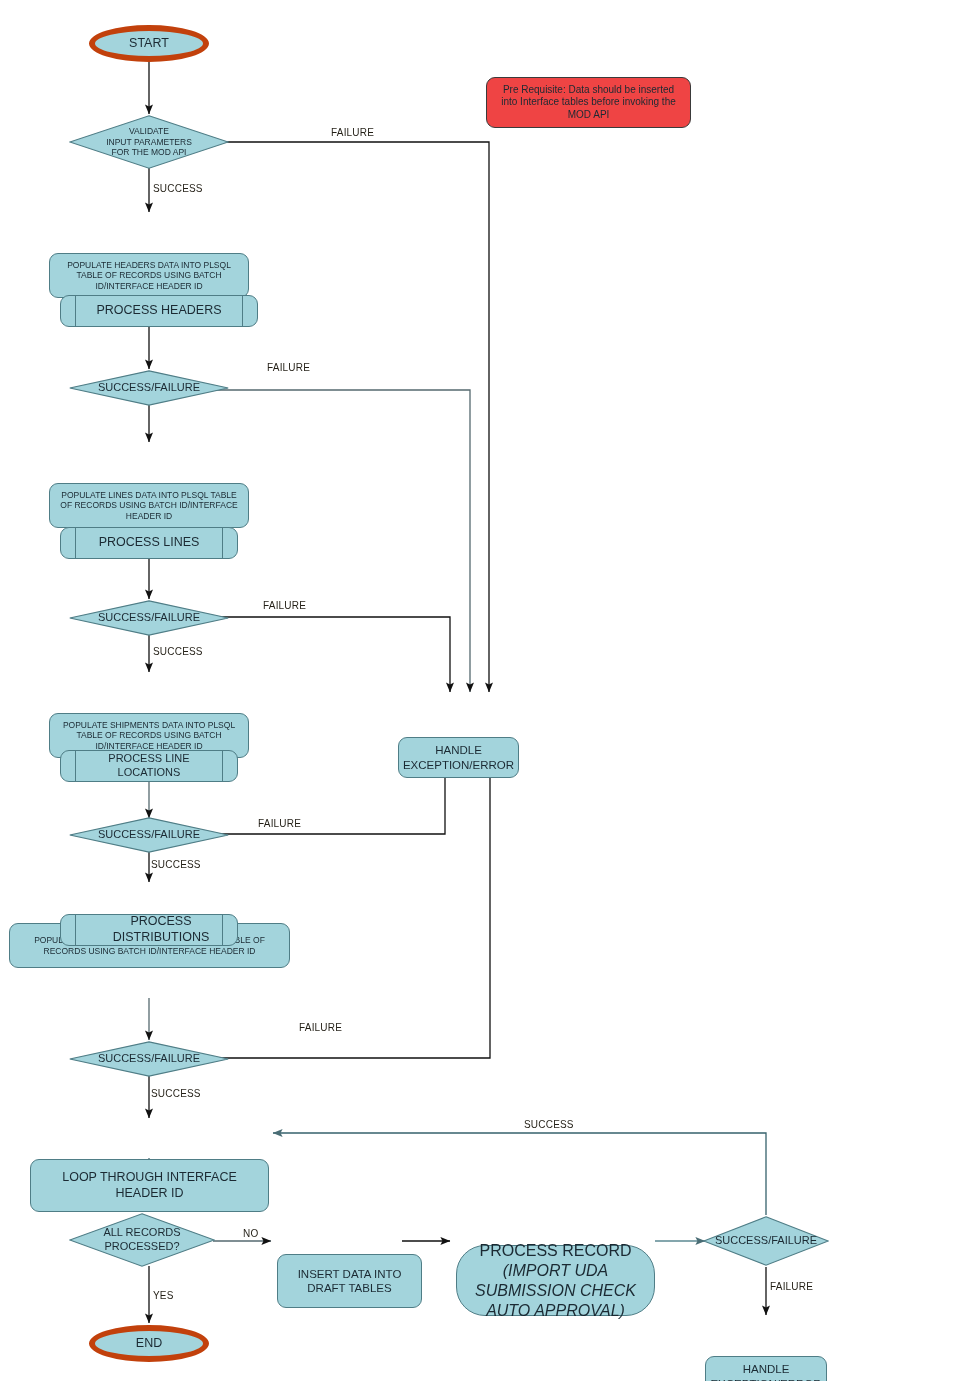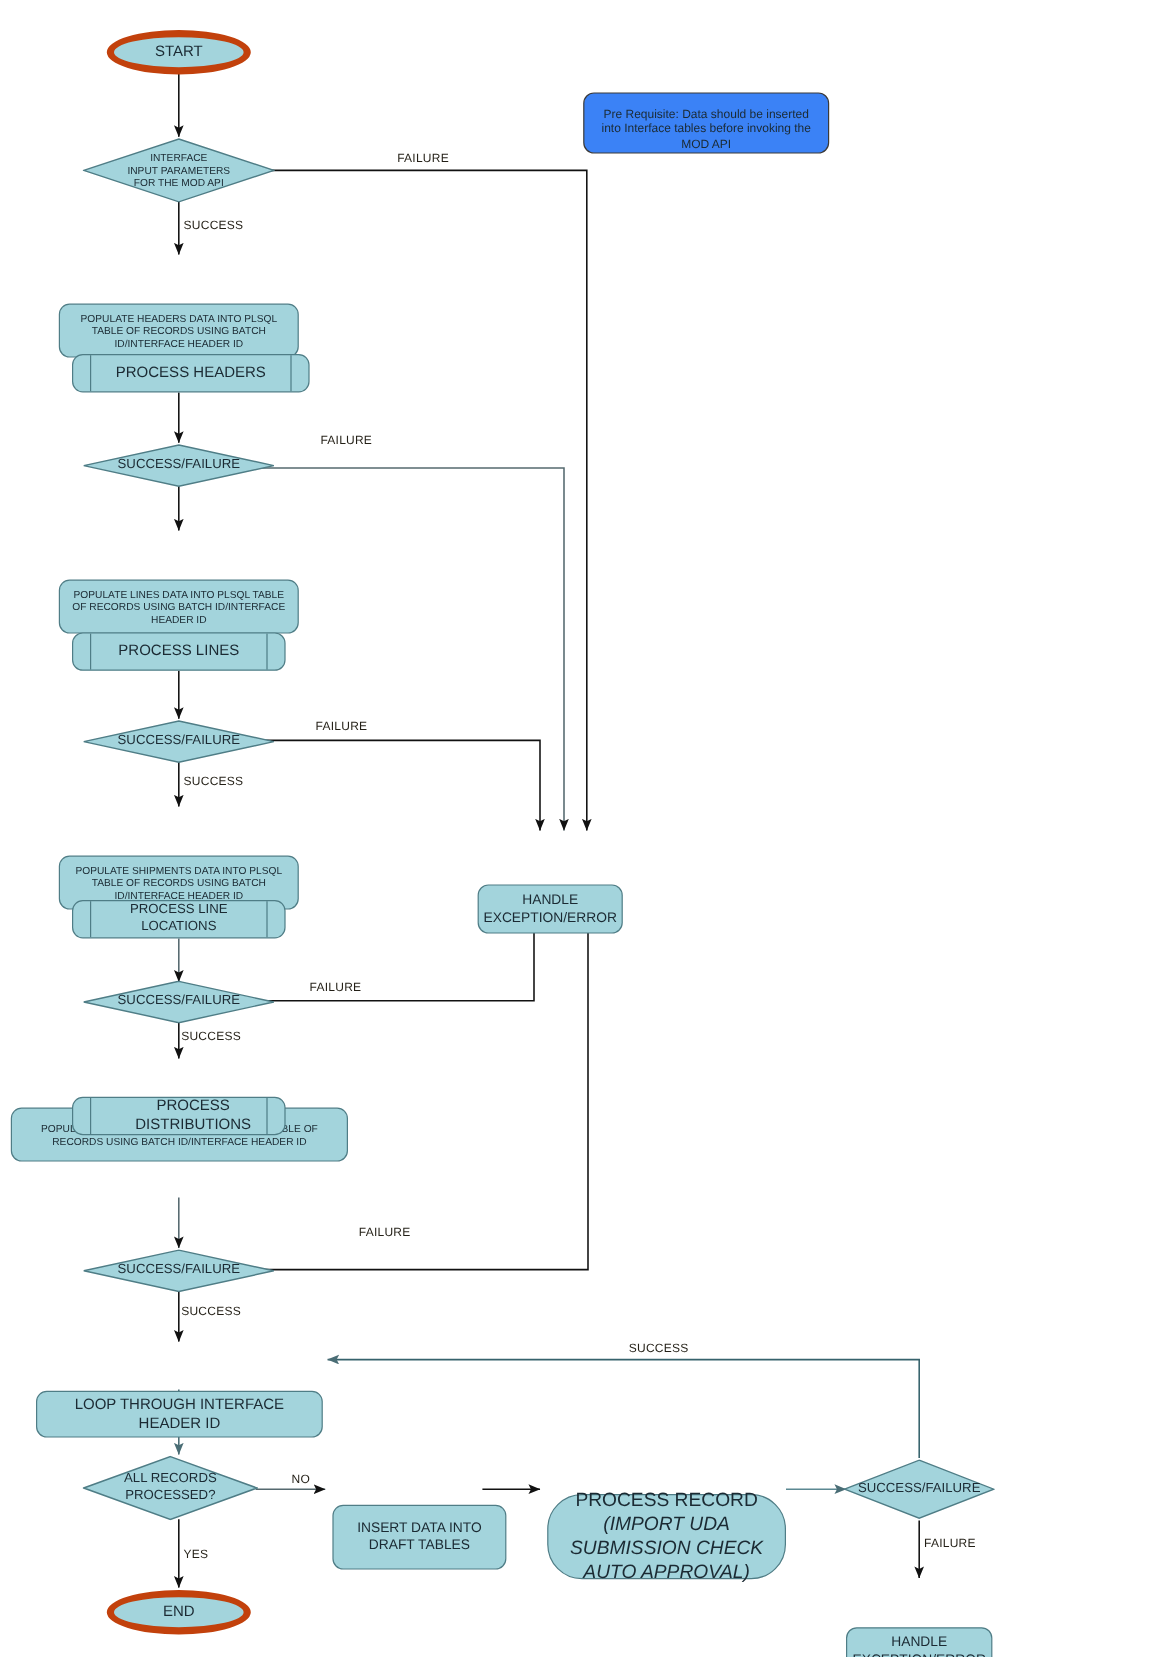--- a/index.html
+++ b/index.html
@@ -47,24 +47,23 @@
     border: 6px solid #c2410c;
     border-radius: 50%;
   }
   .shape-process {
     background: #a3d4dc;
     border: 1px solid #4f7d86;
     border-radius: 9px;
     margin-top: 40px;
   }
   .shape-note {
-    background: #3b82f6;
+    background: #ef4444;
     border: 1px solid #3a3a3a;
     border-radius: 9px;
-    align-items: flex-end;
   }
   .shape-predefined {
     background: #a3d4dc;
     border: 1px solid #4f7d86;
     border-radius: 9px;
   }
   .shape-predefined::before,
   .shape-predefined::after {
     content: "";
     position: absolute;
@@ -175,21 +174,21 @@
   </div>
 
   <div class="node shape-note" style="left:486px; top:77px; width:205px; height:51px; font-size:10px; padding:0 8px;">
     <span class="lbl">Pre Requisite: Data should be inserted into Interface tables before invoking the MOD API</span>
   </div>
 
   <div class="node shape-decision" style="left:69px; top:115px; width:160px; height:54px; font-size:8.5px;">
     <svg class="dia" viewBox="0 0 160 54" preserveAspectRatio="none">
       <polygon points="80,0.8 159.2,27 80,53.2 0.8,27" fill="#a3d4dc" stroke="#4f7d86" stroke-width="1.2"></polygon>
     </svg>
-    <span class="lbl">INTERFACE
+    <span class="lbl">VALIDATE
 INPUT PARAMETERS
 FOR THE MOD API</span>
   </div>
 
   <div class="node shape-process" style="left:49px; top:213px; width:200px; height:45px; font-size:8.5px; padding:0 7px;">
     <span class="lbl">POPULATE HEADERS DATA INTO PLSQL TABLE OF RECORDS USING BATCH ID/INTERFACE HEADER ID</span>
   </div>
 
   <div class="node shape-predefined" style="left:60px; top:295px; width:198px; height:32px; font-size:12.5px;">
     <span class="lbl">PROCESS HEADERS</span>
@@ -247,21 +246,21 @@
       <polygon points="80,0.8 159.2,18 80,35.2 0.8,18" fill="#a3d4dc" stroke="#4f7d86" stroke-width="1.2"></polygon>
     </svg>
     <span class="lbl">SUCCESS/FAILURE</span>
   </div>
 
   <div class="node shape-process" style="left:398px; top:697px; width:121px; height:41px; font-size:11.5px;">
     <span class="lbl">HANDLE
 EXCEPTION/ERROR</span>
   </div>
 
-  <div class="node shape-process" style="left:30px; top:1119px; width:239px; height:39px; font-size:12.5px; padding:0 6px;">
+  <div class="node shape-process" style="left:30px; top:1119px; width:239px; height:53px; font-size:12.5px; padding:0 6px;">
     <span class="lbl">LOOP THROUGH INTERFACE HEADER ID</span>
   </div>
 
   <div class="node shape-decision" style="left:69px; top:1213px; width:146px; height:54px; font-size:11px;">
     <svg class="dia" viewBox="0 0 146 54" preserveAspectRatio="none">
       <polygon points="73,0.8 145.2,27 73,53.2 0.8,27" fill="#a3d4dc" stroke="#4f7d86" stroke-width="1.2"></polygon>
     </svg>
     <span class="lbl">ALL RECORDS
 PROCESSED?</span>
   </div>

